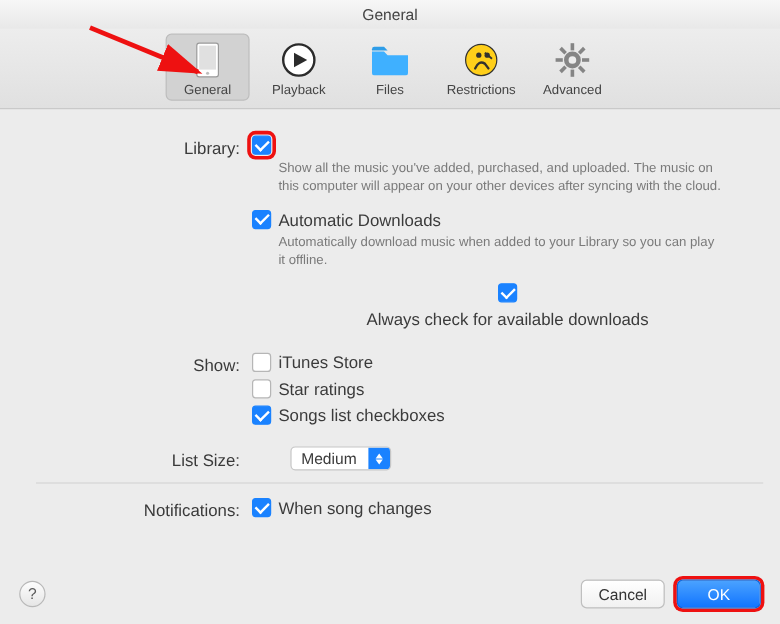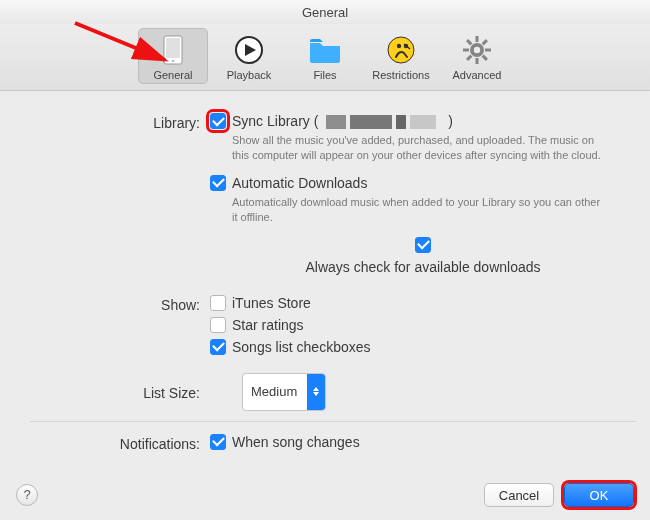--- a/index.html
+++ b/index.html
@@ -100,21 +100,21 @@
   }
   .redacted span {
     display:inline-block; height:14px; margin-right:4px;
     background:#a0a0a0;
   }
   .hr {
     height:1px; background:#d4d4d4; margin:10px 0 12px 0;
   }
   .select {
     display:inline-flex; align-items:center;
-    height:38px;
+    height:20px;
     border:1px solid #c6c6c6;
     border-radius:4px;
     background:#fff;
     font-size:13px;
     overflow:hidden;
   }
   .select .sel-txt { padding:0 10px 0 8px; }
   .select .sel-btn {
     width:18px; height:100%;
     background:#1a82ff;
@@ -240,35 +240,28 @@
   </div>
 </div>
 
 <div class="content">
 
   <div class="row">
     <div class="row-label">Library:</div>
     <div class="row-body">
       <div class="chk-line">
         <span class="chk checked highlight-red"></span>
-        <span>
-          <span>Sync Library (</span>
-          <span class="redacted">
-            <span style="width:20px;background:#8d8d8d"></span><span style="width:42px;background:#777"></span><span style="width:10px;background:#666"></span><span style="width:26px;background:#c7c7c7"></span>
-          </span>
-          <span>)</span>
-        </span>
       </div>
       <div class="desc">Show all the music you've added, purchased, and uploaded. The music on this computer will appear on your other devices after syncing with the cloud.</div>
 
       <div class="chk-line">
         <span class="chk checked"></span>
         <span>Automatic Downloads</span>
       </div>
-      <div class="desc">Automatically download music when added to your Library so you can other it offline.</div>
+      <div class="desc">Automatically download music when added to your Library so you can play it offline.</div>
 
       <div class="chk-line" style="margin-bottom:12px;flex-direction:column;">
         <span class="chk checked"></span>
         <span>Always check for available downloads</span>
       </div>
     </div>
   </div>
 
   <div class="row">
     <div class="row-label">Show:</div>

